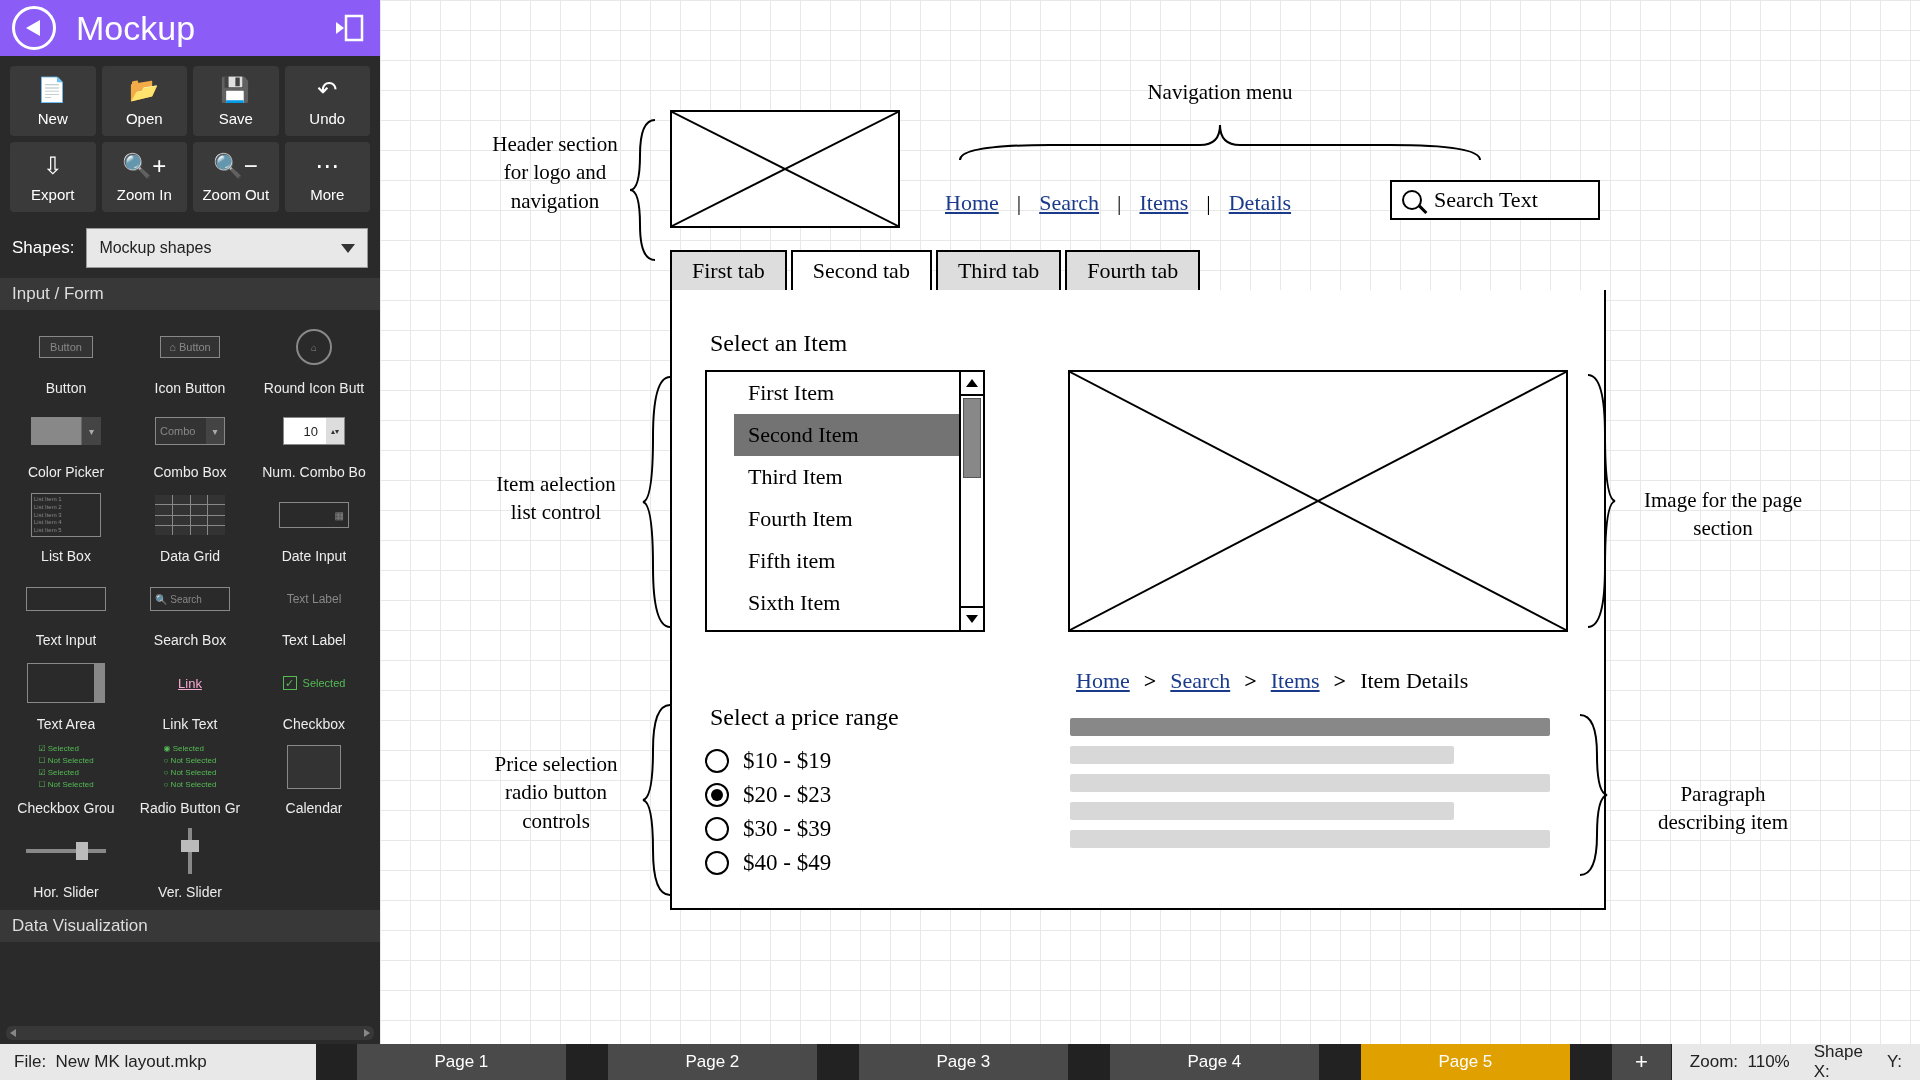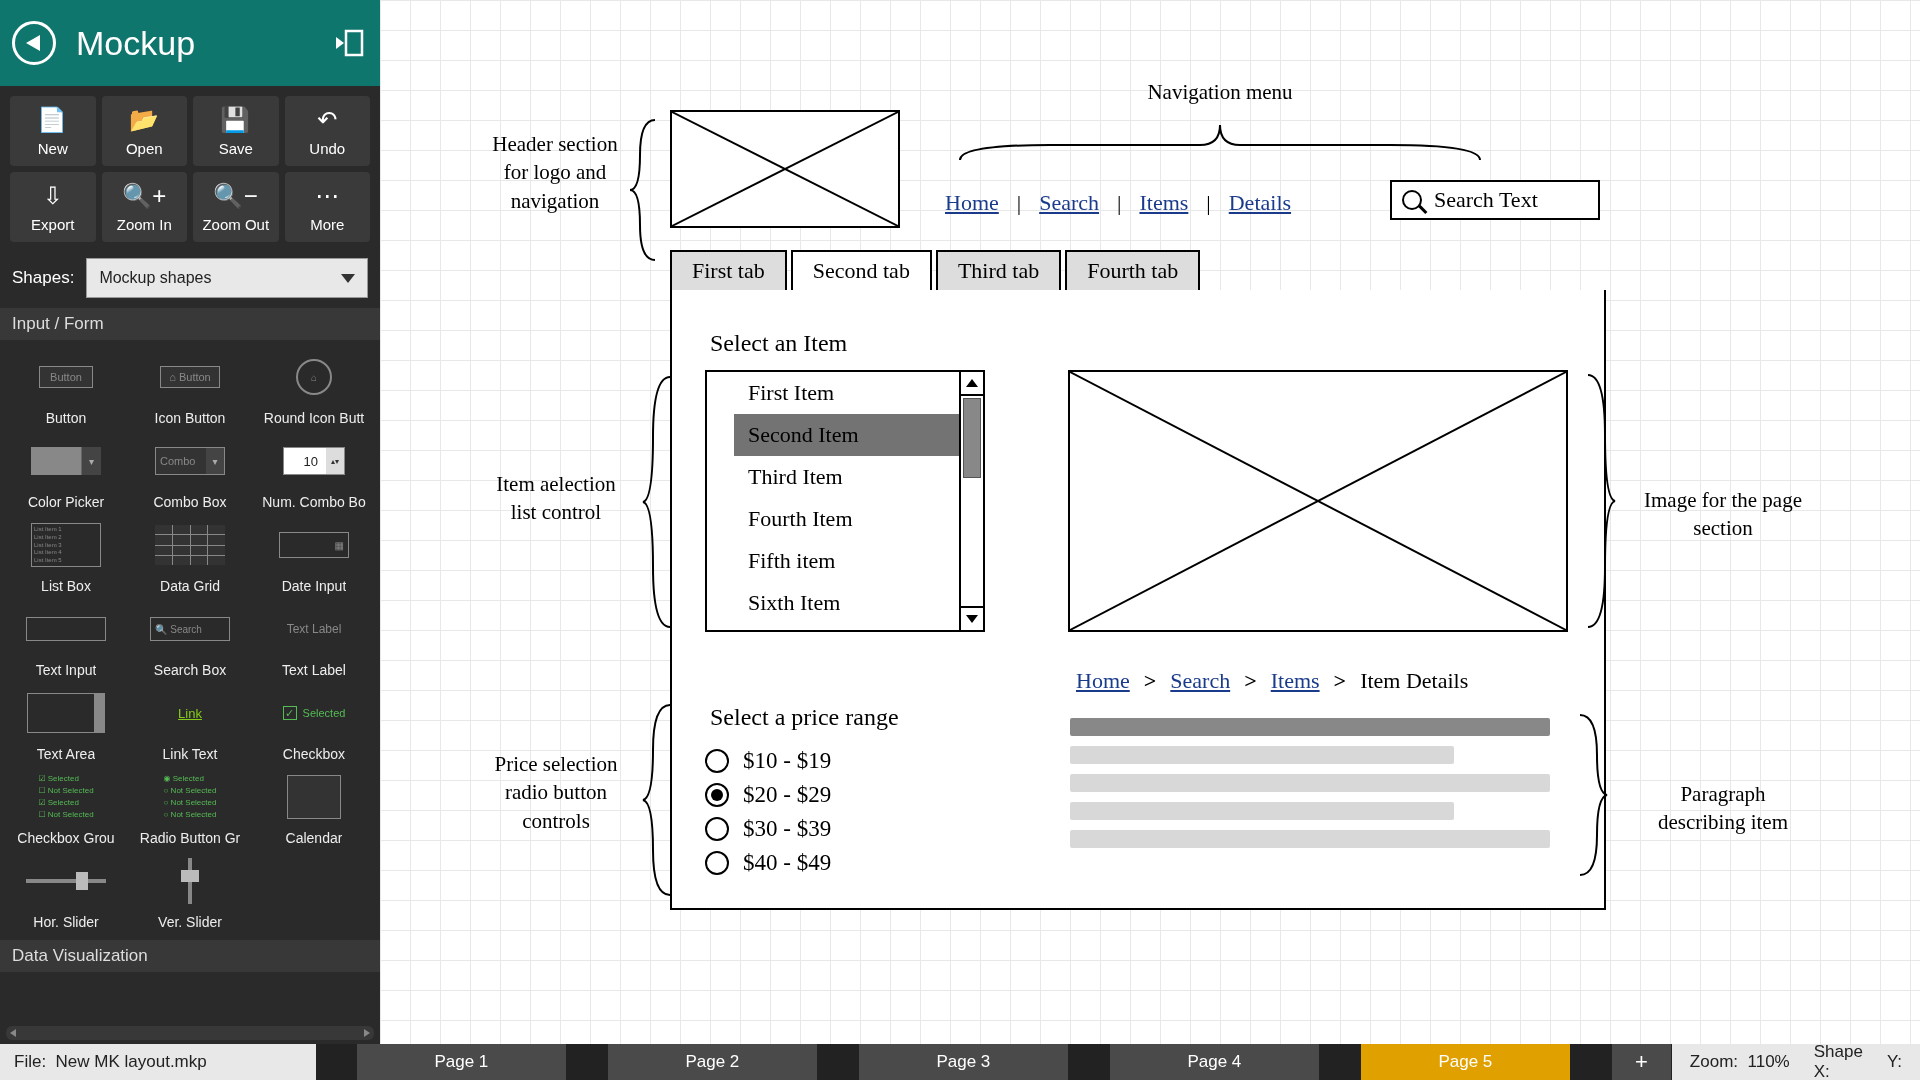--- a/index.html
+++ b/index.html
@@ -19,25 +19,25 @@
 }
 .sidebar {
   width: 380px;
   background: #2a2a2a;
   color: #e0e0e0;
   display: flex;
   flex-direction: column;
   font-size: 16px;
 }
 .app-header {
-  background: #0f766e;
+  background: #8b5cf6;
   color: #fff;
   display: flex;
   align-items: center;
-  height: 86px;
+  height: 56px;
   padding: 0 12px;
 }
 .back-circle {
   width: 44px; height: 44px;
   border: 3px solid #fff; border-radius: 50%;
   display: flex; align-items: center; justify-content: center;
   margin-right: 20px; cursor: pointer;
 }
 .back-arrow { width: 0; height: 0; border-top: 8px solid transparent; border-bottom: 8px solid transparent; border-right: 14px solid #fff; margin-left:-3px;}
 .app-title { font-size: 34px; font-weight: 300; flex: 1; }
@@ -327,21 +327,21 @@
         <div class="shape-item">
           <div class="shape-thumb">
             <div style="width:78px;height:40px;border:1px solid #888;position:relative">
               <div style="position:absolute;right:0;top:0;bottom:0;width:10px;background:#888"></div>
             </div>
           </div>
           <div class="shape-lbl">Text Area</div>
         </div>
         <div class="shape-item">
           <div class="shape-thumb">
-            <div style="color:#84cc16;font-size:13px;text-decoration:underline">Link</div>
+            <div style="color:#f9a8d4;font-size:13px;text-decoration:underline">Link</div>
           </div>
           <div class="shape-lbl">Link Text</div>
         </div>
         <div class="shape-item">
           <div class="shape-thumb">
             <div style="display:flex;align-items:center;gap:6px;color:#5b5;font-size:11px"><div style="width:14px;height:14px;border:1px solid #5b5;color:#5b5;font-size:11px;text-align:center">✓</div>Selected</div>
           </div>
           <div class="shape-lbl">Checkbox</div>
         </div>
         <div class="shape-item">
@@ -485,21 +485,21 @@
 
     <div class="radio-group" style="left:325px;top:748px" id="radios">
         <div class="radio-row handwrite">
           <div class="radio-circle"></div>
           <span>$10 - $19</span>
         </div>
         <div class="radio-row handwrite">
           <div class="radio-circle">
             <div class="radio-dot"></div>
           </div>
-          <span>$20 - $29</span>
+          <span>$20 - $23</span>
         </div>
         <div class="radio-row handwrite">
           <div class="radio-circle"></div>
           <span>$30 - $39</span>
         </div>
         <div class="radio-row handwrite">
           <div class="radio-circle"></div>
           <span>$40 - $49</span>
         </div>
       </div>

